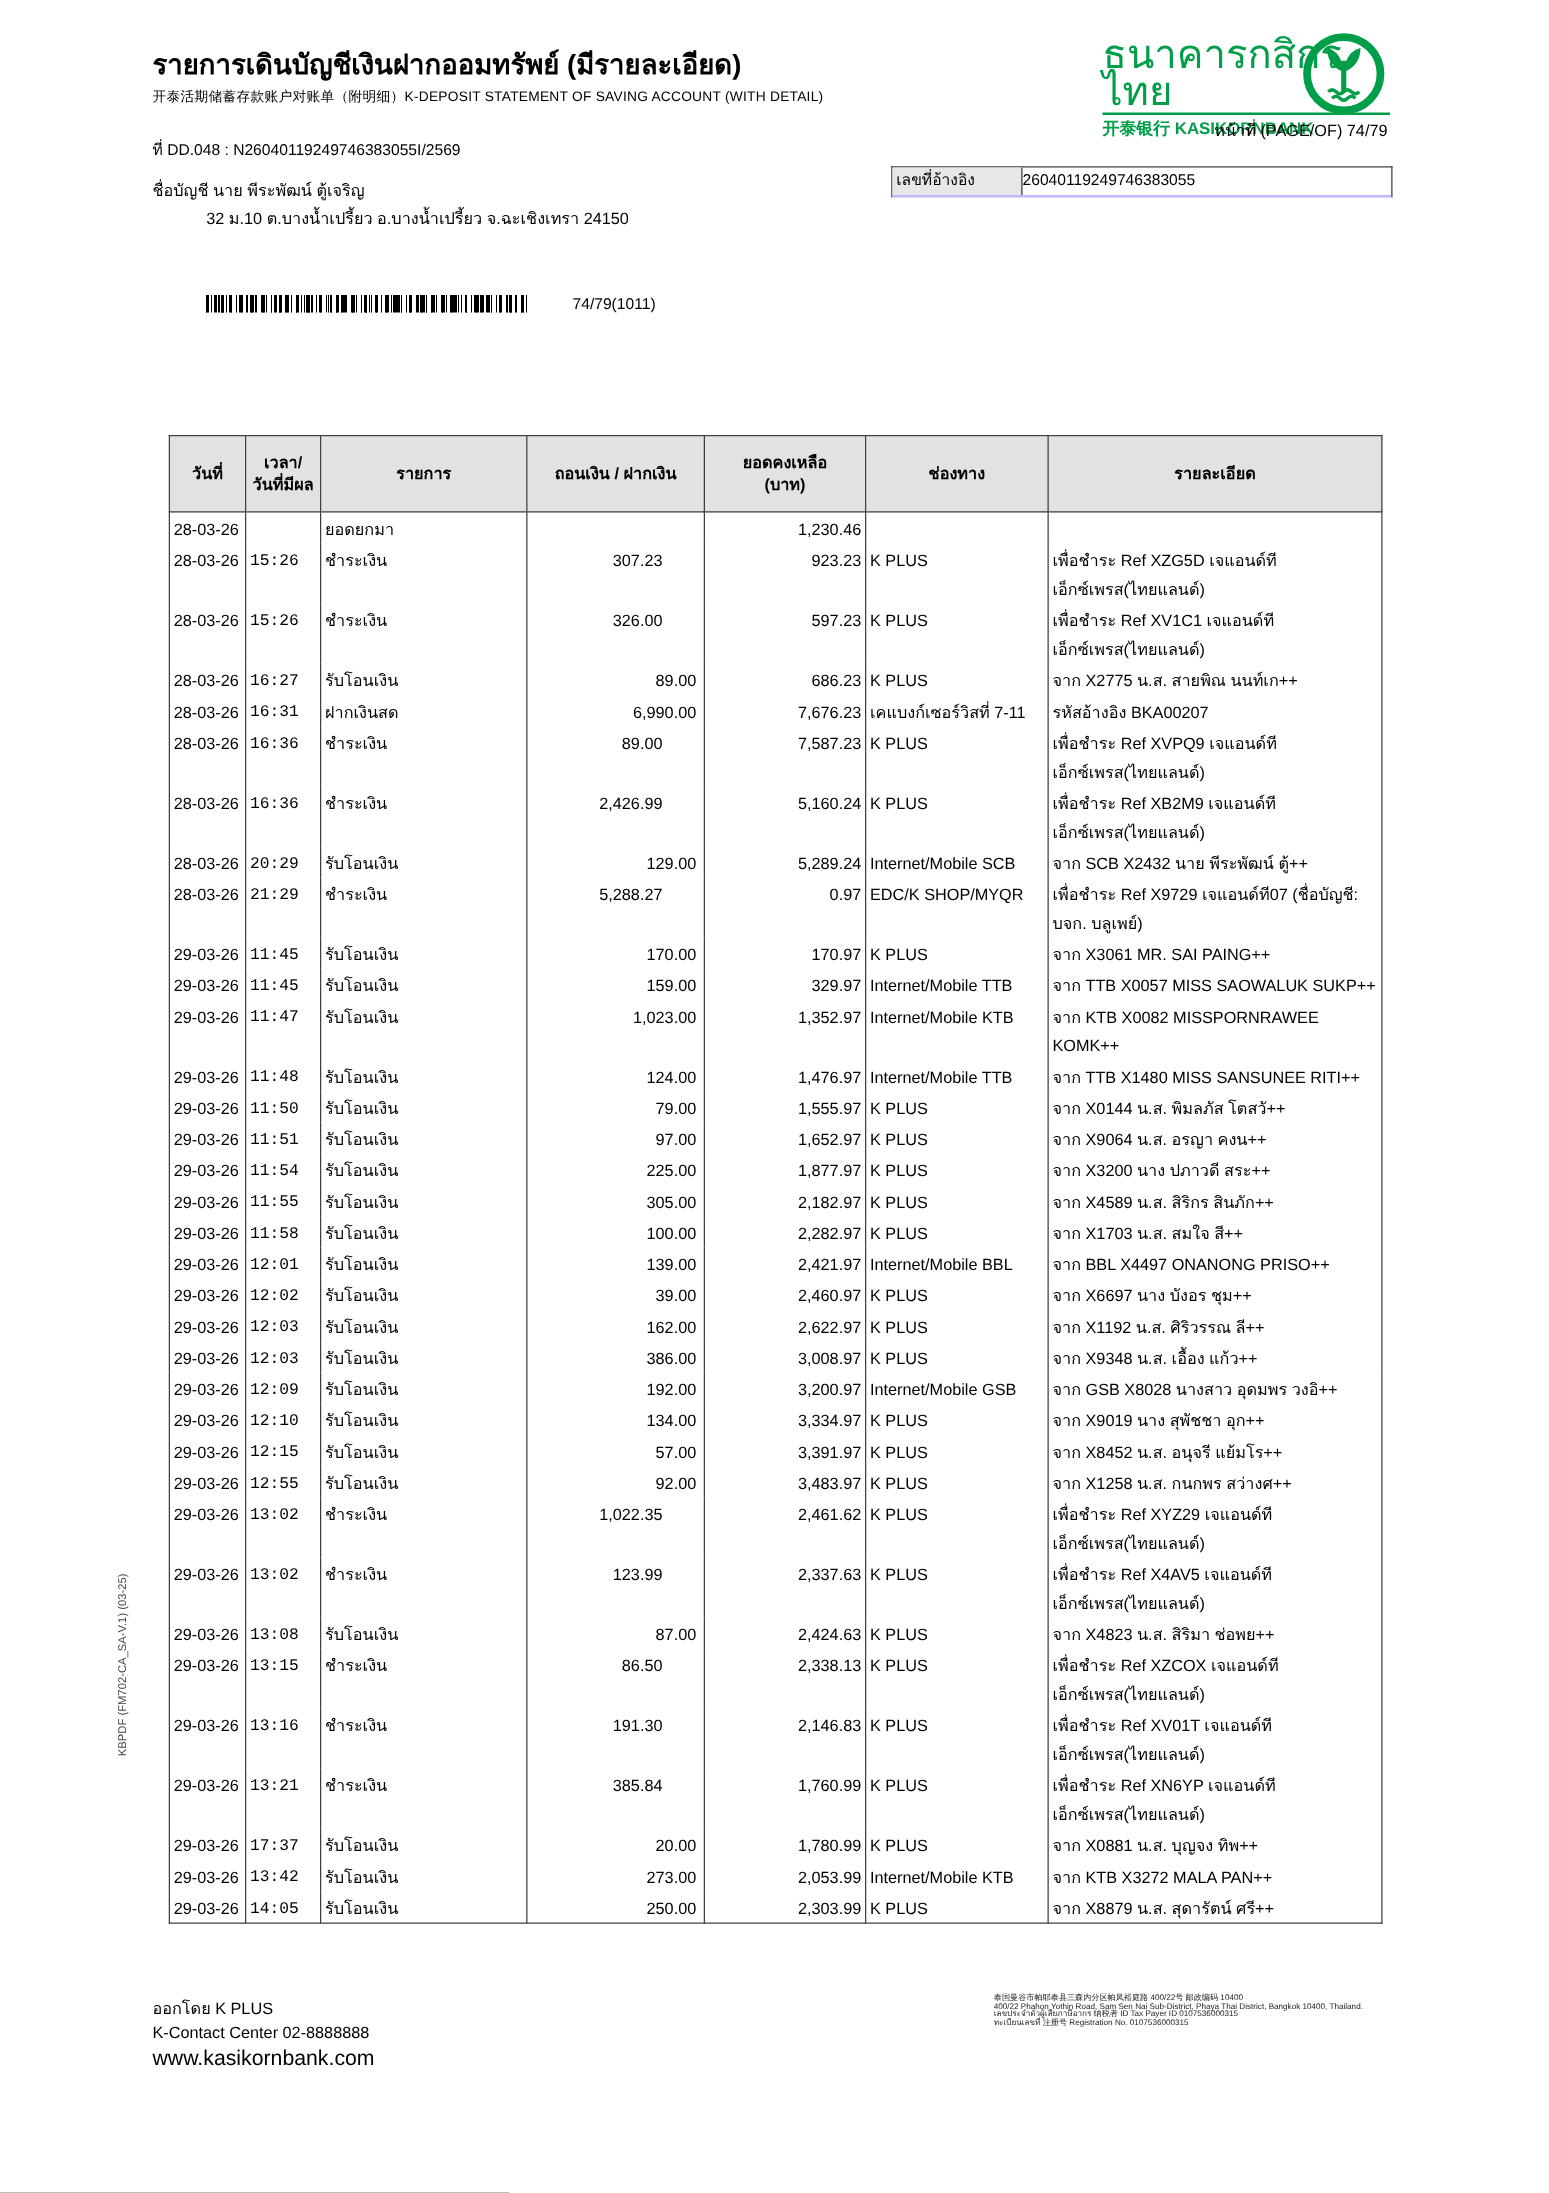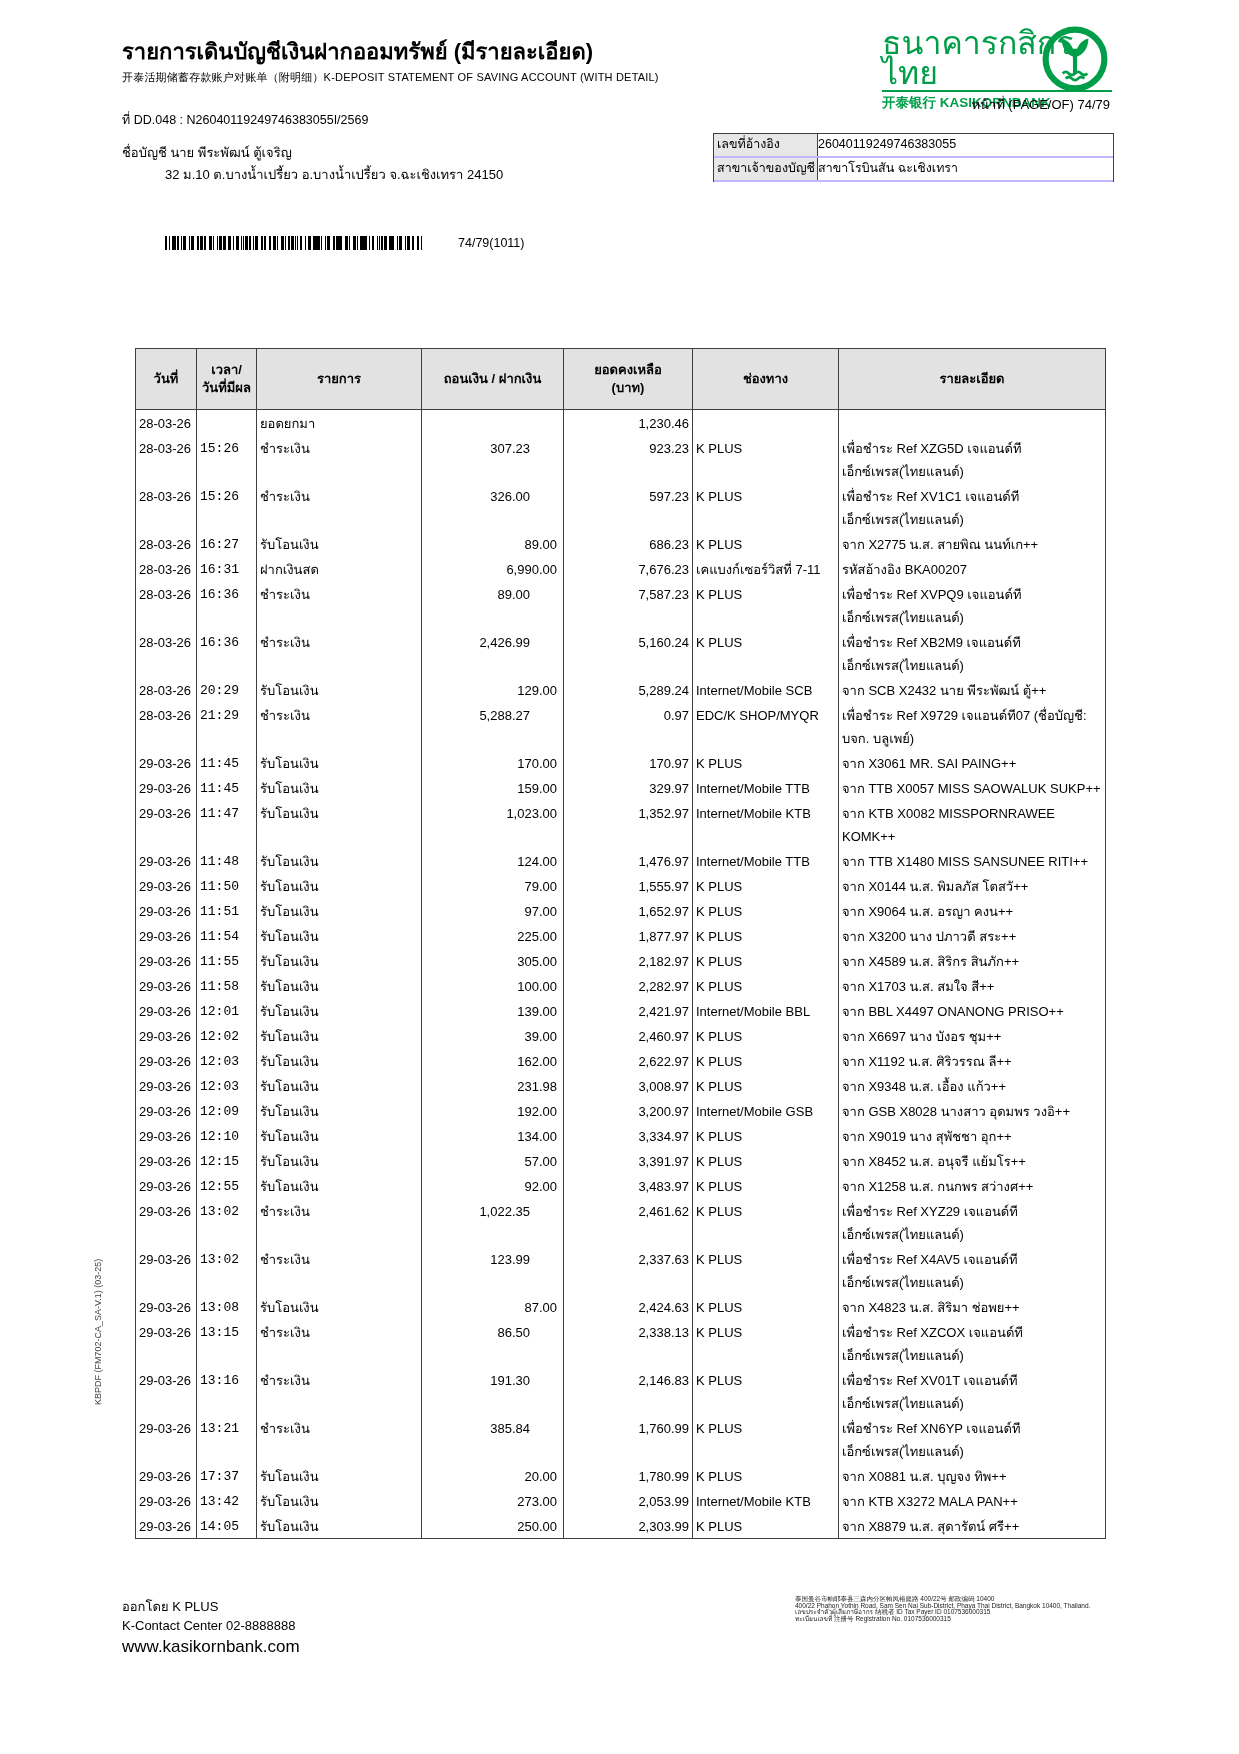--- a/index.html
+++ b/index.html
@@ -98,24 +98,20 @@
   </div>
 
   <div class="info-box">
     <div class="info-row">
       <div class="info-label">เลขที่อ้างอิง</div>
       <div class="info-value">26040119249746383055</div>
     </div>
 
 
 
-    <div class="info-row">
-      <div class="info-label">สาขาเจ้าของบัญชี</div>
-      <div class="info-value">สาขาโรบินสัน ฉะเชิงเทรา</div>
-    </div>
   </div>
 
   <div class="barcode"></div>
   <div class="barcode-label">74/79(1011)</div>
 
   <table class="stmt">
     <colgroup>
       <col class="c1">
         <col class="c2">
         <col class="c3">
@@ -349,21 +345,21 @@
       <td class="c-amt"><span class="dp">162.00</span></td>
       <td class="c-bal">2,622.97</td>
       <td class="c-ch">K PLUS</td>
       <td class="c-det">จาก X1192 น.ส. ศิริวรรณ ลี++</td>
     </tr>
 
     <tr>
       <td class="c-date">29-03-26</td>
       <td class="c-time">12:03</td>
       <td class="c-type">รับโอนเงิน</td>
-      <td class="c-amt"><span class="dp">231.98</span></td>
+      <td class="c-amt"><span class="dp">386.00</span></td>
       <td class="c-bal">3,008.97</td>
       <td class="c-ch">K PLUS</td>
       <td class="c-det">จาก X9348 น.ส. เอื้อง แก้ว++</td>
     </tr>
 
     <tr>
       <td class="c-date">29-03-26</td>
       <td class="c-time">12:09</td>
       <td class="c-type">รับโอนเงิน</td>
       <td class="c-amt"><span class="dp">192.00</span></td>

